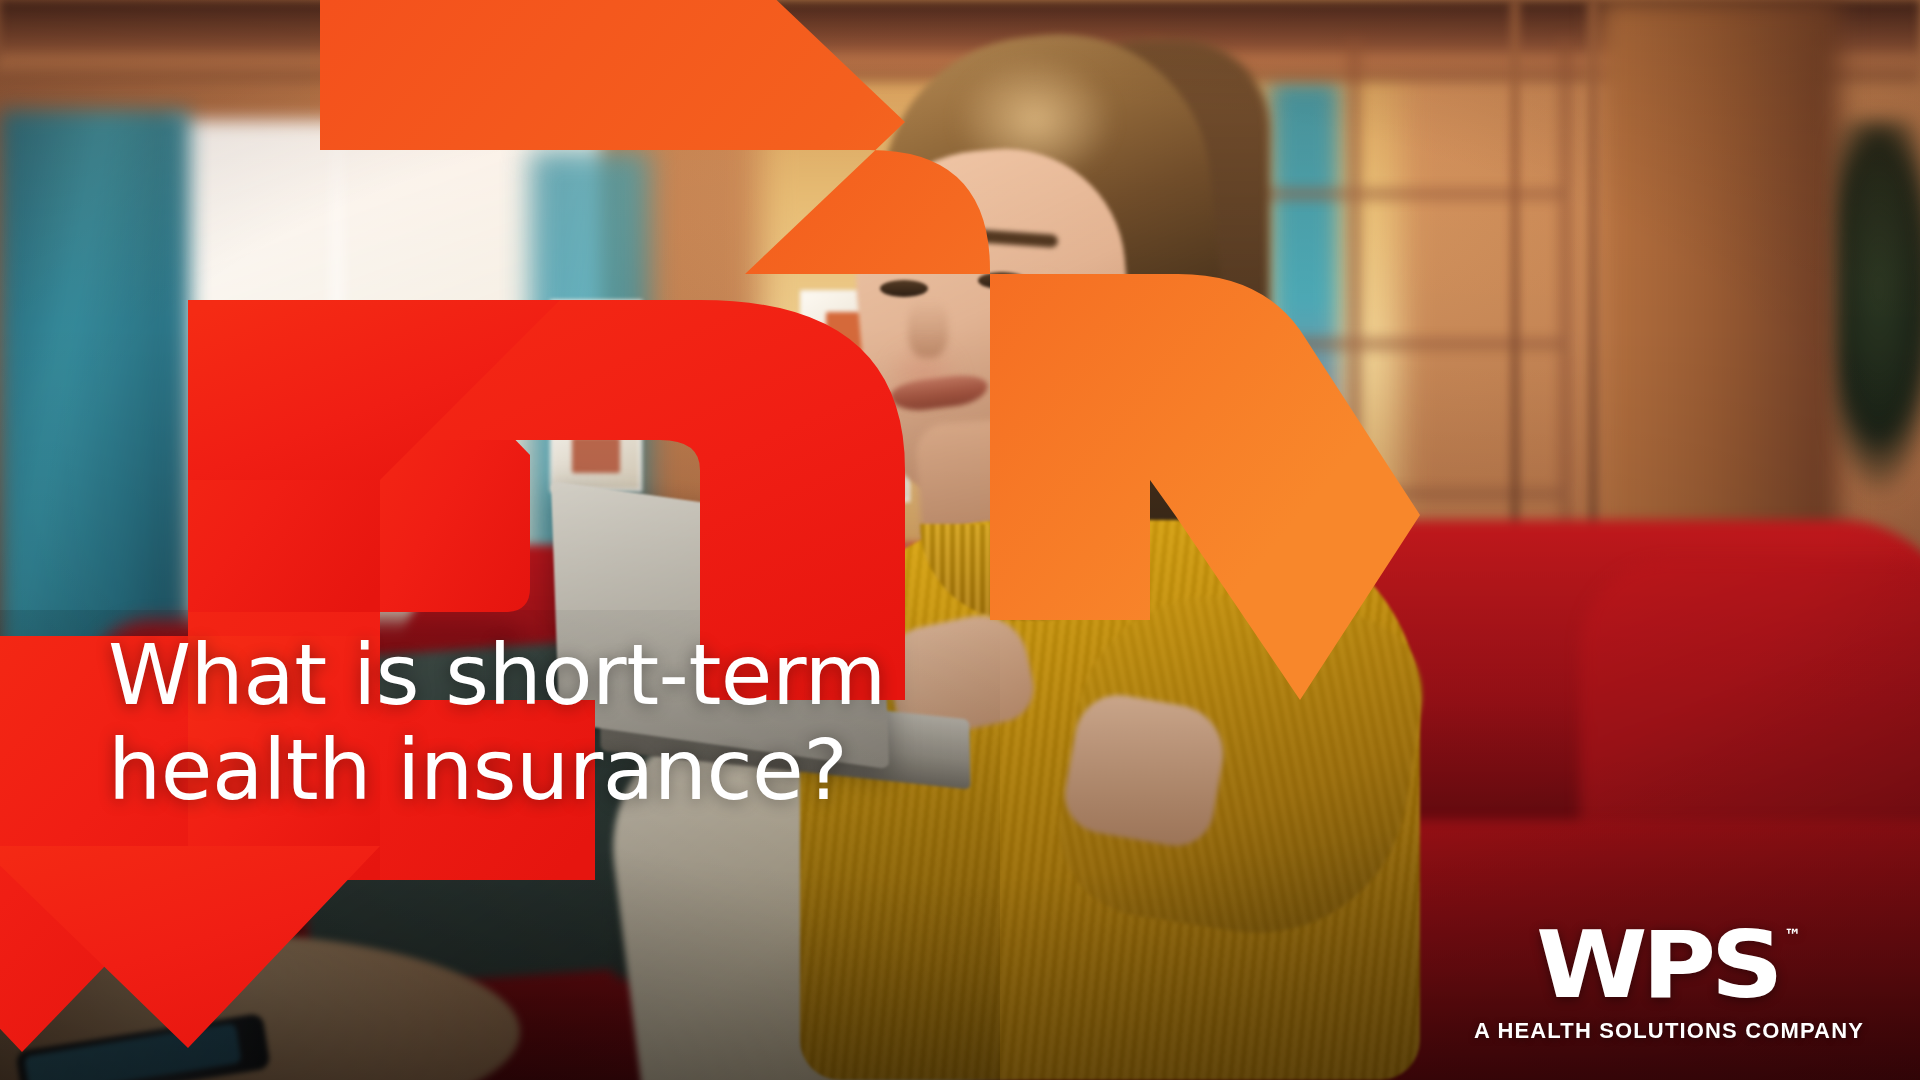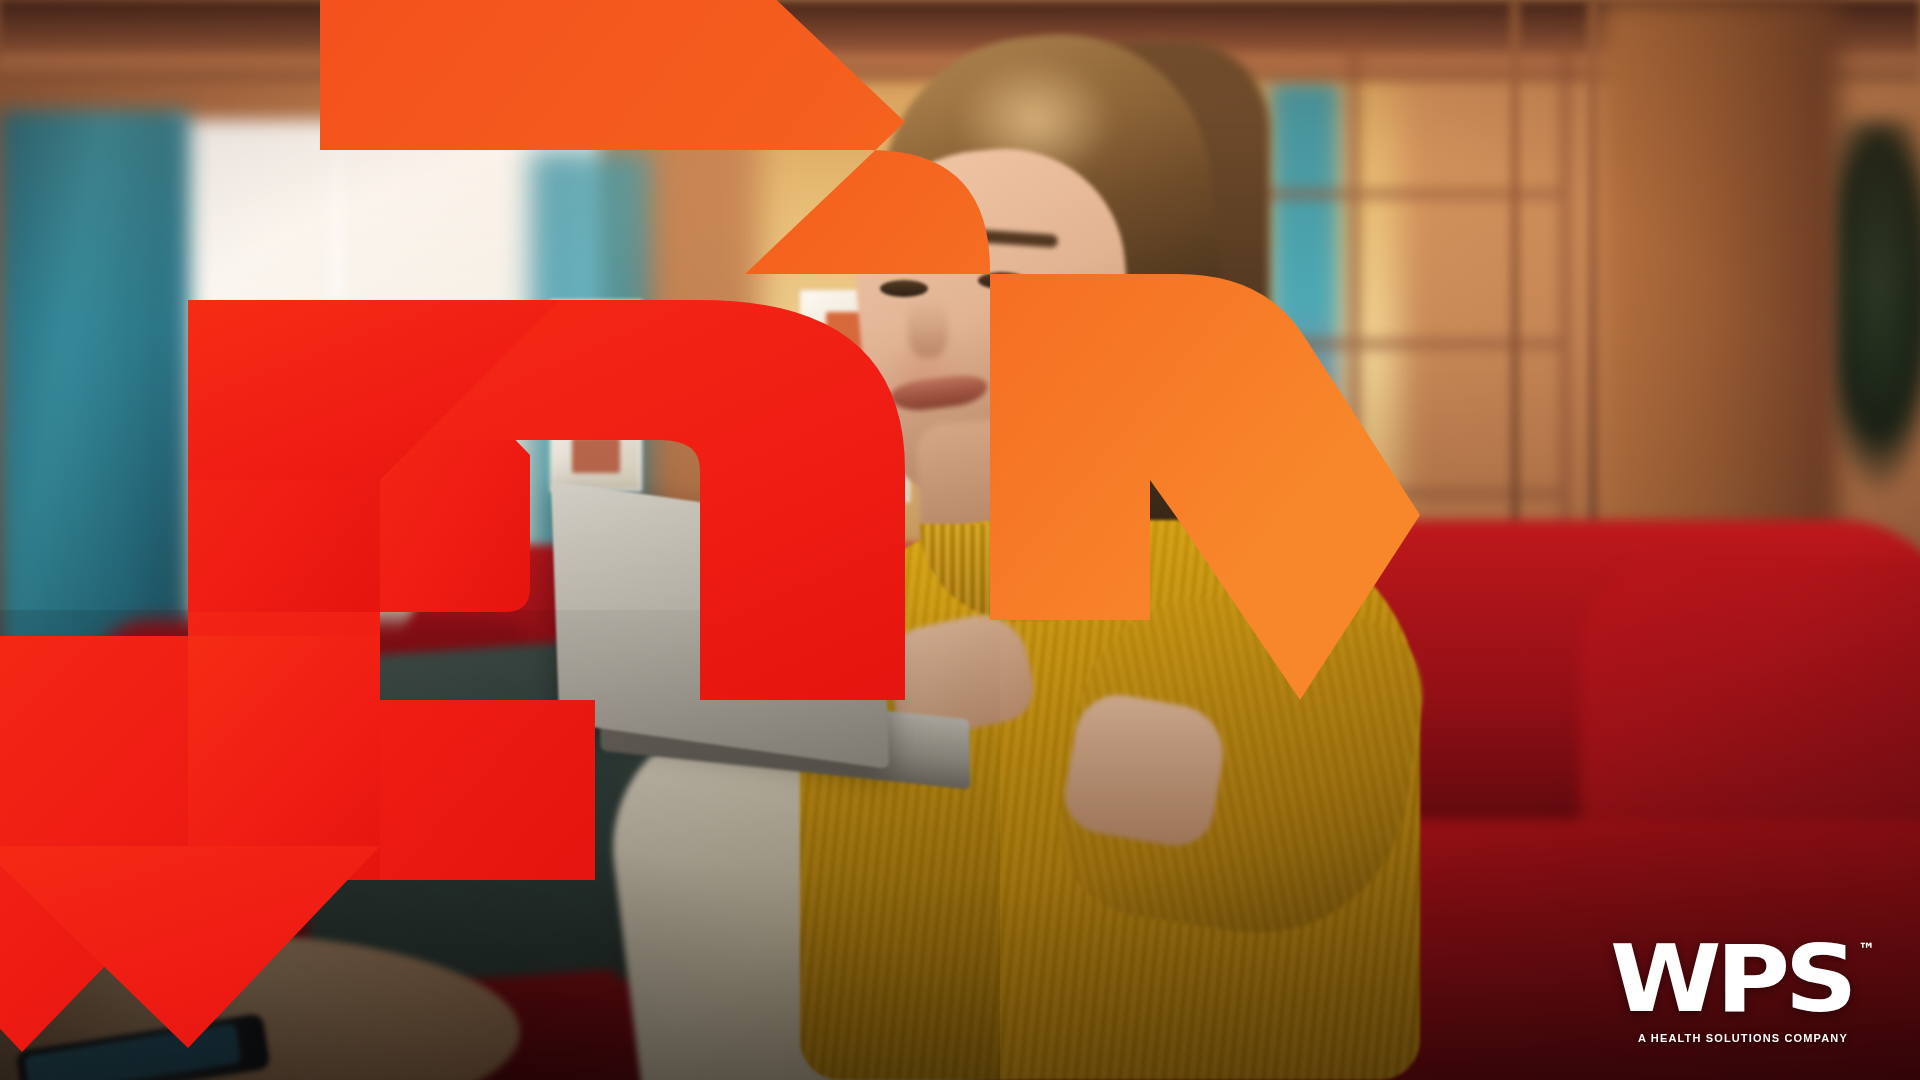--- a/index.html
+++ b/index.html
@@ -372,21 +372,21 @@
   }
   .logo-tm{
     font-size:17px; font-weight:700; letter-spacing:0;
     transform:scaleX(.9); margin-left:5px; margin-top:4px;
   }
   .logo-tagline{
     margin-top:9px;
     color:#ffffff;
     font-family:"Liberation Sans", sans-serif;
     font-weight:700;
-    font-size:11px;
+    font-size:22px;
     letter-spacing:1.15px;
     white-space:nowrap;
     text-shadow:0 1px 6px rgba(0,0,0,.5);
   }
 </style>
 </head>
 <body>
 
 <div id="stage">
 
@@ -585,20 +585,21 @@
              Q 905,300 905,470
              L 905,700
              L 700,700
              L 700,470
              Q 700,440 660,440
              L 188,440 Z" fill="url(#gRed)"></path>
 
     <path d="M 188,300 L 560,300 L 380,480 L 188,480 Z" fill="url(#gRed)"></path>
   </svg>
 
+  <h1 class="headline"><span>What is  short-term</span><br><span>health insurance?</span></h1>
 
   <div class="logo">
     <div class="logo-mark">
       <span>WPS</span>
       <span class="logo-tm">™</span>
     </div>
     <div class="logo-tagline">A HEALTH SOLUTIONS COMPANY</div>
   </div>
 
 </div>

